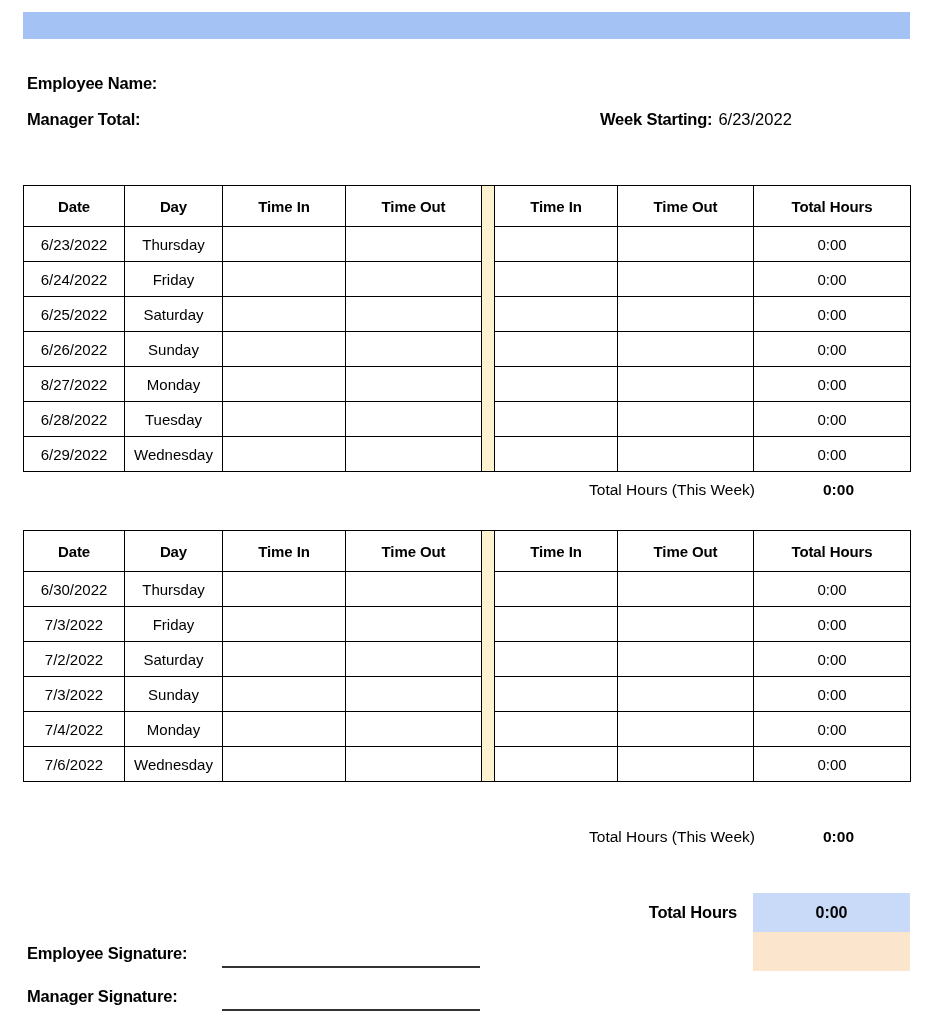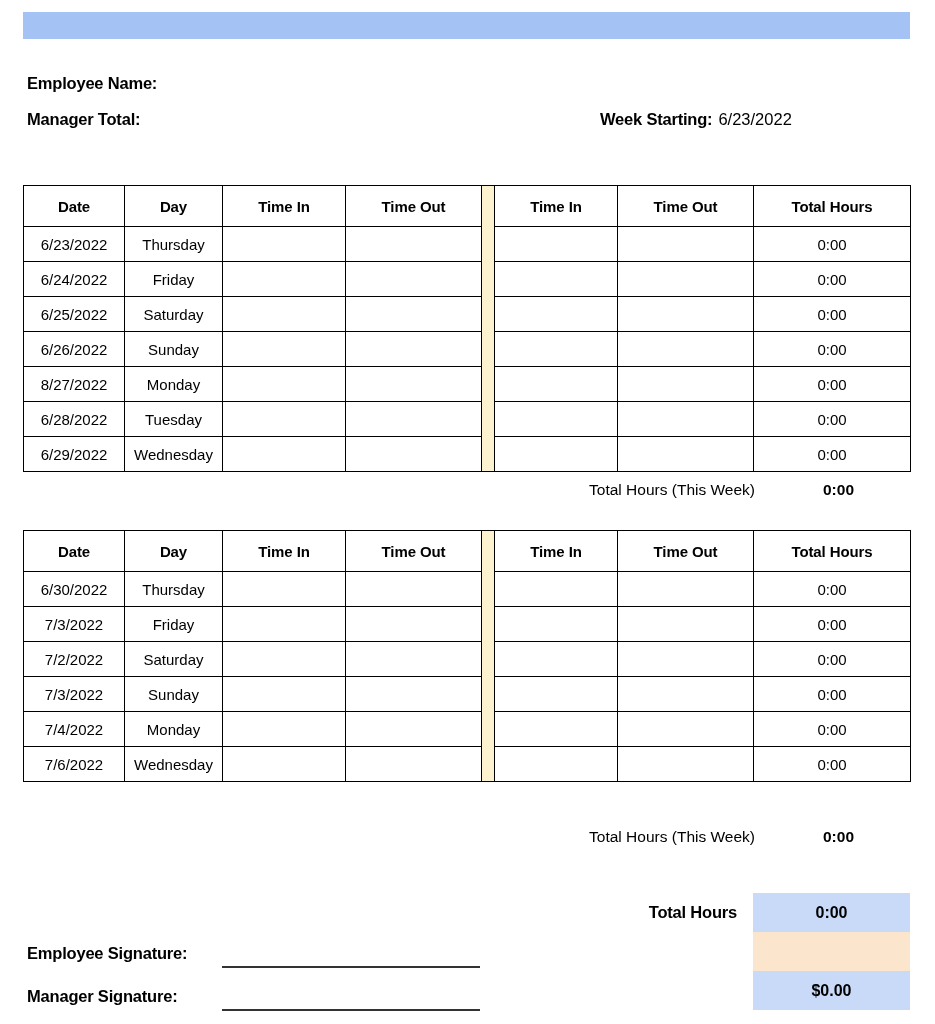--- a/index.html
+++ b/index.html
@@ -425,17 +425,16 @@
 
   <div class="summary">
     <div class="summary-row">
       <span class="summary-label bold">Total Hours</span>
       <span class="summary-box box-blue">0:00</span>
     </div>
     <div class="summary-row">
       <span class="summary-box box-peach"></span>
     </div>
     <div class="summary-row">
-      <span class="summary-box box-blue">$0.00</span>
     </div>
   </div>
 
 </div>
 
 </body></html>

